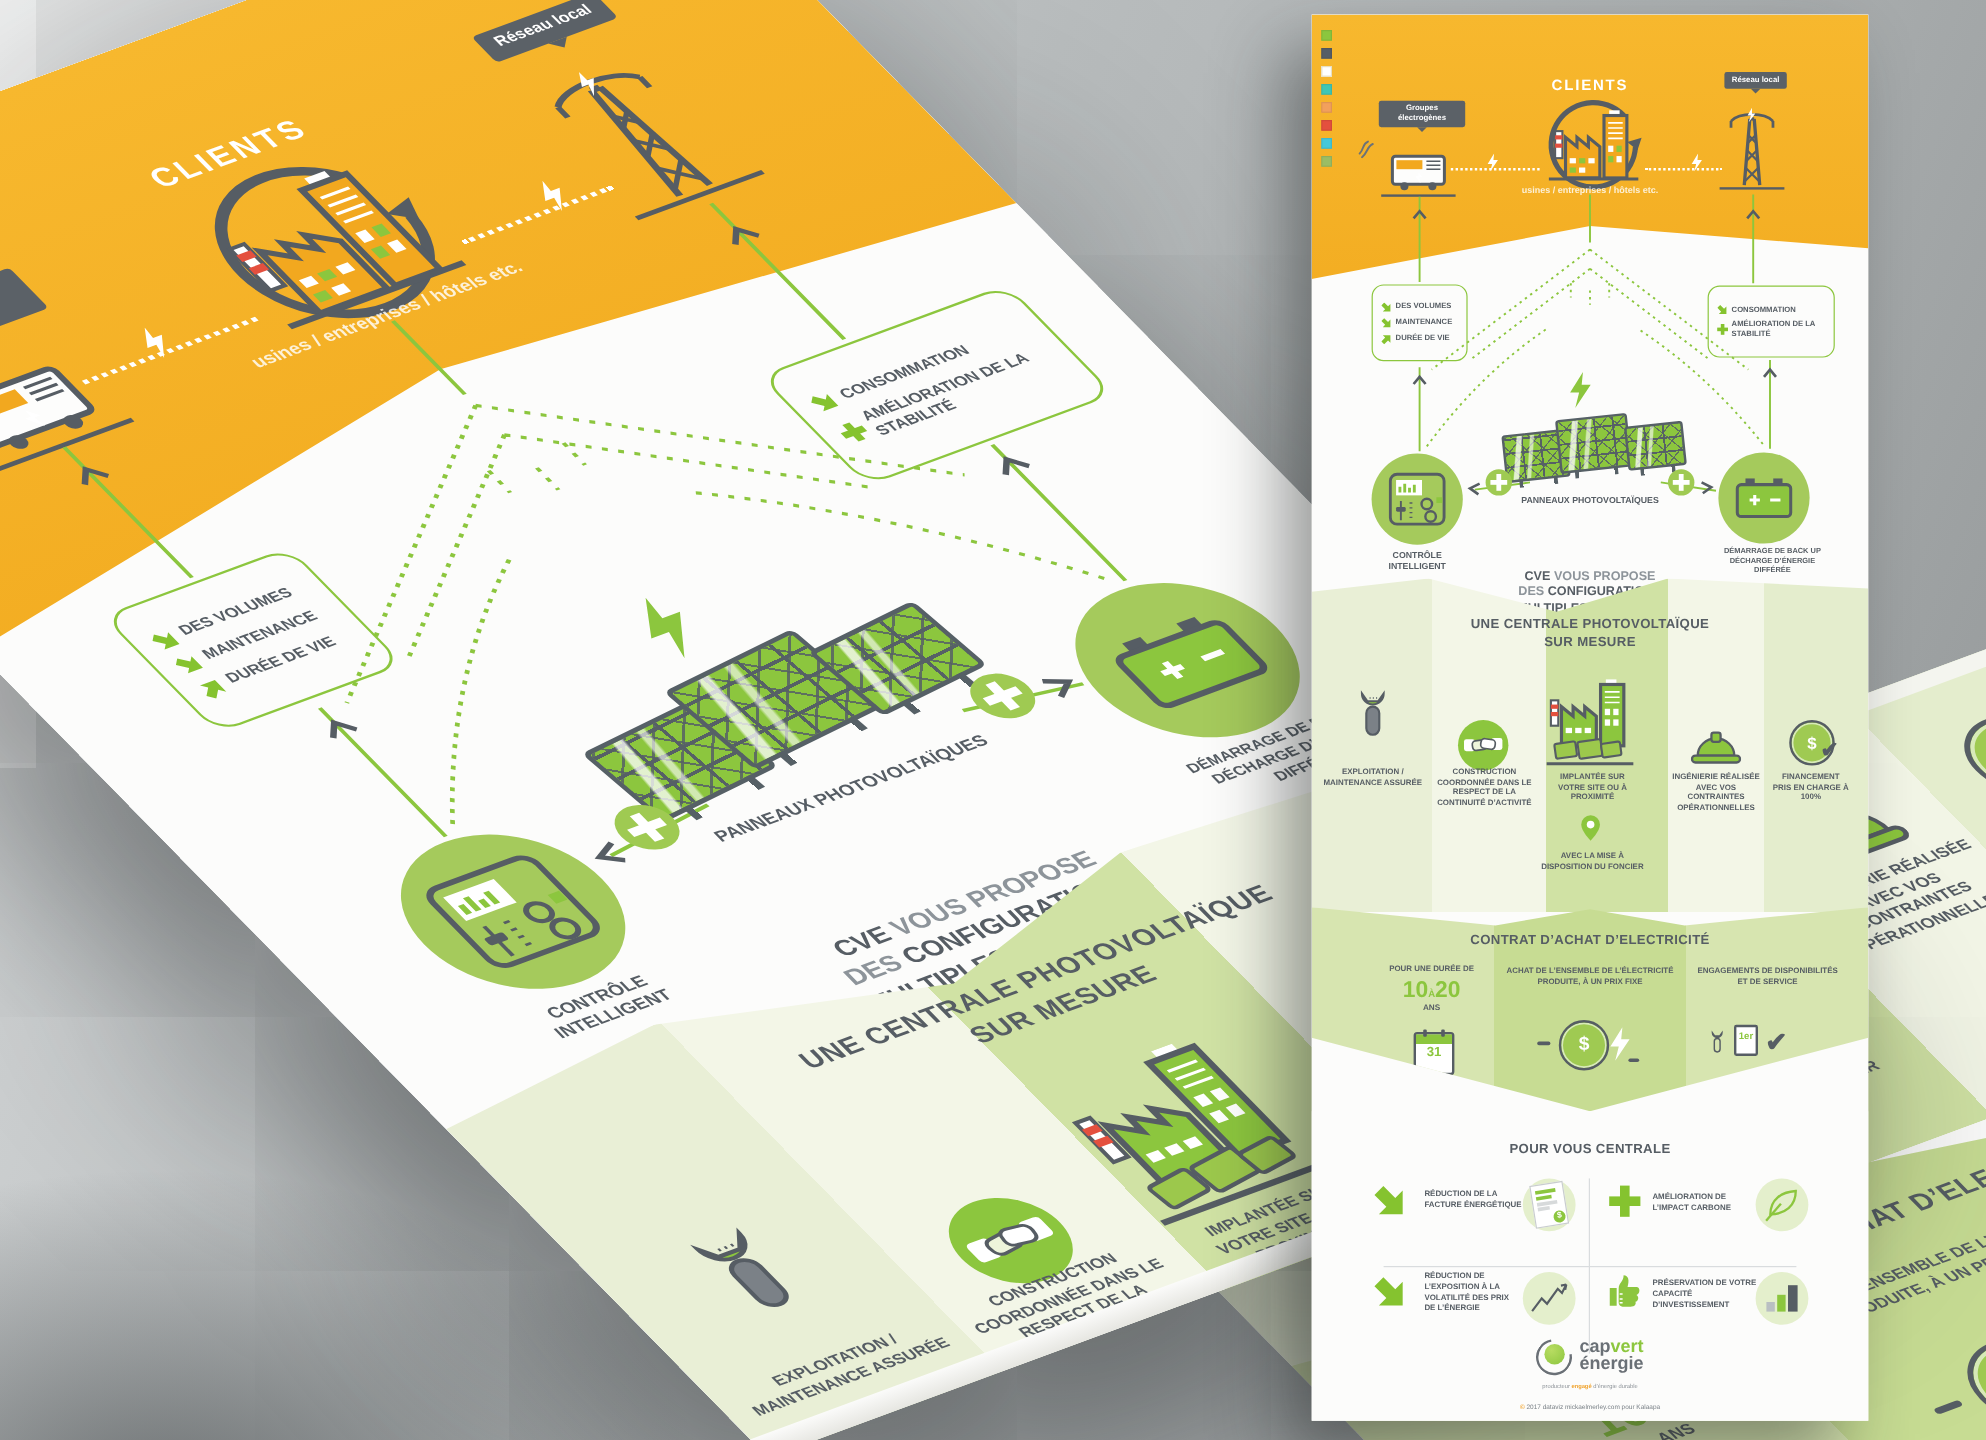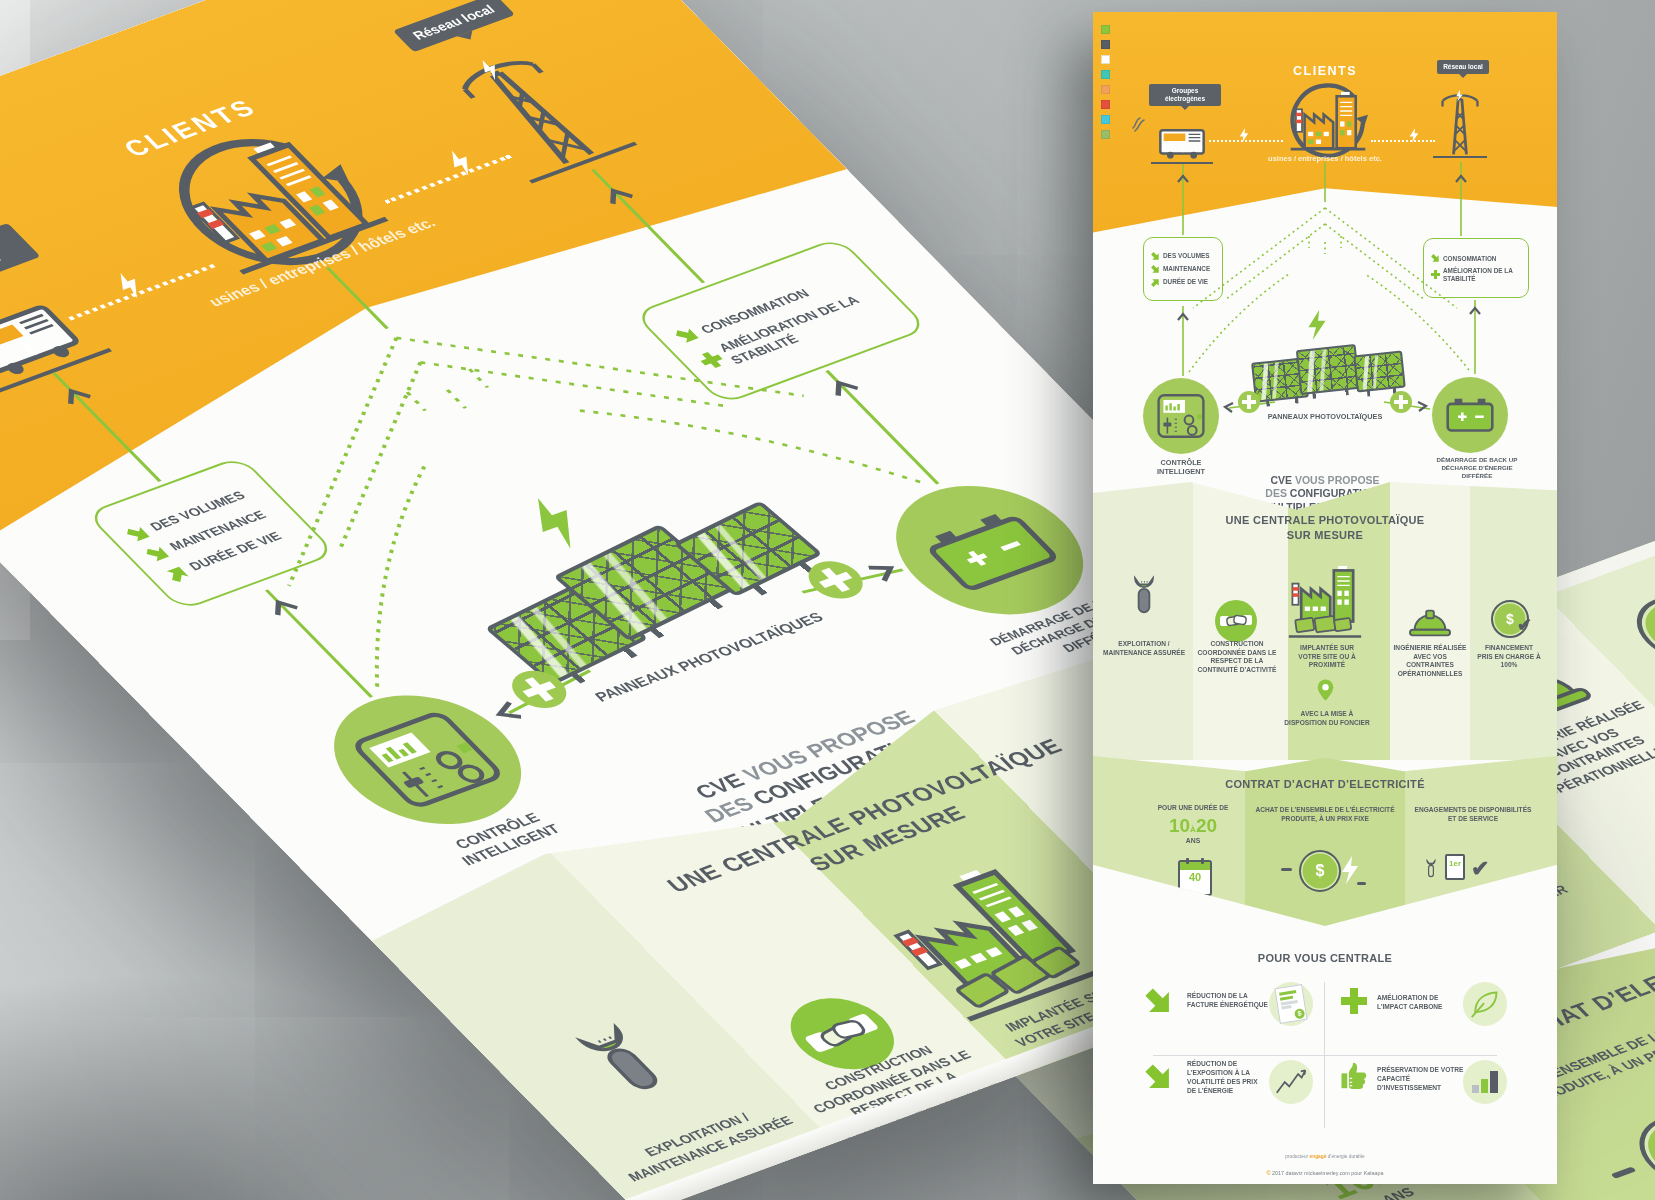--- a/index.html
+++ b/index.html
@@ -901,21 +901,21 @@
           <div class="caption" style="position:static;font-size:6.6px;">POUR UNE DURÉE DE</div>
           <div style="margin-top:2px;">
             <span class="dur-big">10</span><span class="dur-mid">À</span><span class="dur-big">20</span>
           </div>
           <div class="caption" style="position:static;font-size:6.8px;">ANS</div>
         </div>
         <div class="calendar" style="left:85px;top:104px;">
           <span class="cap"></span>
           <span class="pin1" style="left:6px;"></span>
             <span class="pin2" style="right:6px;"></span>
-          <span class="num">40</span>
+          <span class="num">31</span>
         </div>
 
         <div class="caption" style="left:160px;top:50px;width:144px;font-size:6.6px;">ACHAT DE L’ENSEMBLE DE L’ÉLECTRICITÉ PRODUITE, À UN PRIX FIXE</div>
         <div class="minus" style="left:188px;top:112px;"></div>
         <div class="coin coin-inner" style="left:206px;top:94px;width:38px;height:38px;font-size:16px;border-color:#565d64;background:#9fca52;"></div>
         <svg class="abs" style="left:248px;top:100px;" width="18" height="28" viewBox="0 0 16 28">
           <path d="M10 0 L0 16 h7 L4 28 L16 10 H9 Z" fill="#fff"></path>
           </svg>
         <div class="minus" style="left:264px;top:126px;width:9px;"></div>
 
@@ -978,20 +978,27 @@
         </svg>
         <div class="ben-txt" style="left:284px;top:140px;width:92px;">PRÉSERVATION DE VOTRE CAPACITÉ D’INVESTISSEMENT</div>
         <div class="pale-circle" style="left:370px;top:134px;">
           <span class="bars">
             <i style="left:0;width:7px;height:8px;background:#b9bfc2;"></i>
             <i style="left:9px;width:7px;height:14px;background:#8cc63e;"></i>
             <i style="left:18px;width:8px;height:22px;background:#565d64;"></i>
           </span>
         </div>
 
+        <div class="logo-row">
+          <span class="logo-mark"></span>
+          <span class="logo-text">
+            <span>cap</span><span class="vert">vert</span><br>
+            <span>énergie</span>
+          </span>
+        </div>
         <div class="tagline">
           <span>producteur </span><span class="em">engagé</span><span> d’énergie durable</span>
         </div>
         <div class="credit">
           <span class="cmark">©</span>
           <span>2017 dataviz mickaelmerley.com pour Kalaapa</span>
         </div>
       </section>
 
     </div>

